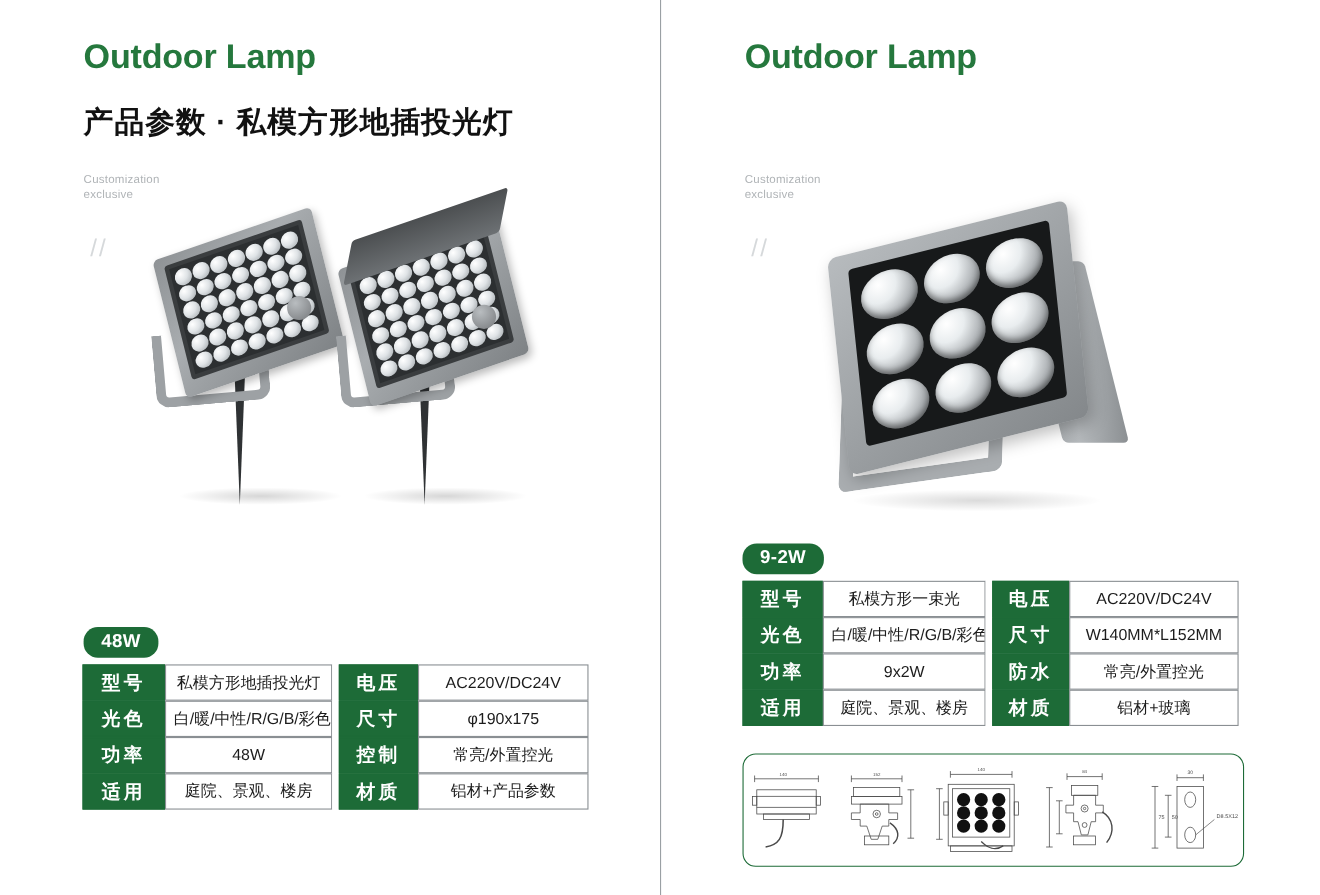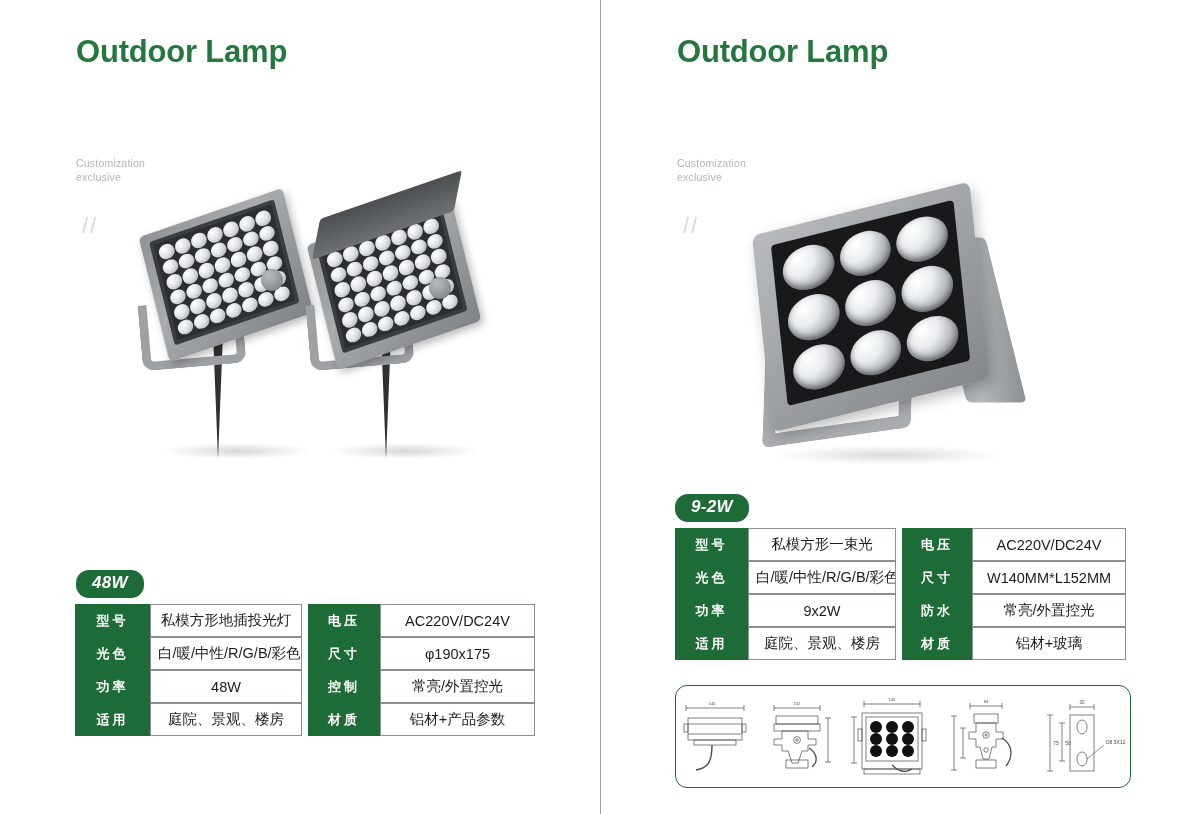--- a/index.html
+++ b/index.html
@@ -132,38 +132,37 @@
 
   
   .badge {
     position: absolute;
     background: #1d6b37; color: #fff;
     border-radius: 13px;
     font-size: 17px; font-weight: 700;
     padding: 3px 16px 4px;
     letter-spacing: 0.3px;
     line-height: 1.22;
-    font-style: italic;
   }
 
   table.spec {
     position: absolute;
     border-collapse: separate; border-spacing: 0;
     table-layout: fixed;
     background: #fff;
   }
   table.spec td {
     height: 33px; padding: 0 7px;
     border: 1px solid #8a8f93;
     font-size: 15px; vertical-align: middle;
     white-space: nowrap; overflow: hidden; text-align: center;
   }
   table.spec td.lbl {
     background: #1d6b37; color: #ffffff;
-    font-weight: 700; font-size: 13px;
+    font-weight: 700; font-size: 17px;
     text-align: center; letter-spacing: 3px;
     border-color: #1d6b37;
     padding: 0 4px;
   }
   table.spec td.val { color: #1c1c1c; font-size: 14.5px; }
   table.spec td.gap { border: none; background: #fff; padding: 0; width: 6px; }
 
   
   .drawpanel {
     position: absolute;
@@ -177,20 +176,21 @@
 <body>
 
 <div class="page">
 
   <div class="divider"></div>
 
   <div class="panel panel-left">
 
     <div class="brand-title" style="position:absolute;left:76px;top:36px;">Outdoor Lamp</div>
 
+    <div class="product-title" style="position:absolute;left:76px;top:95px;">产品参数 · 私模方形地插投光灯</div>
 
     <div class="kicker" style="position:absolute;left:76px;top:156px;">Customization</div>
     <div class="kicker" style="position:absolute;left:76px;top:170px;">exclusive</div>
 
     <div class="slashes" style="position:absolute;left:82px;top:215px;">//</div>
 
     <div class="photo" style="left:150px;top:205px;width:330px;height:260px;">
 
       <div class="lamp">
         <div class="shadow" style="left:12px;top:238px;"></div>

